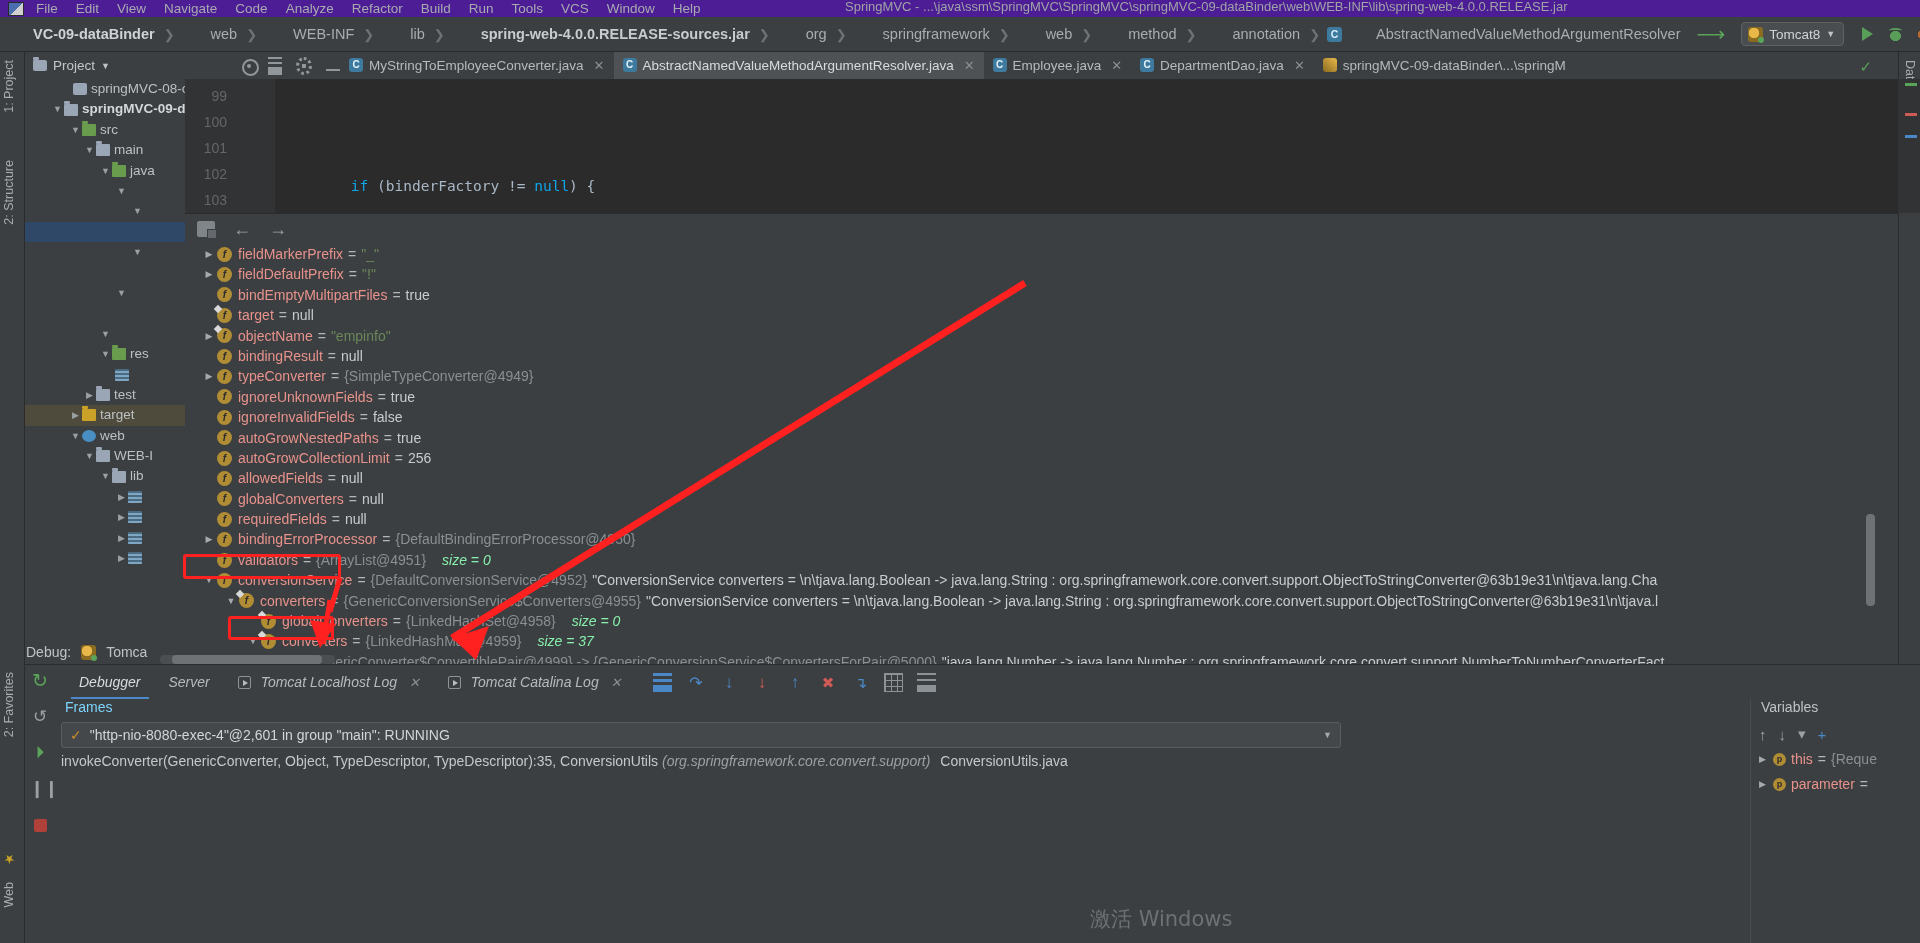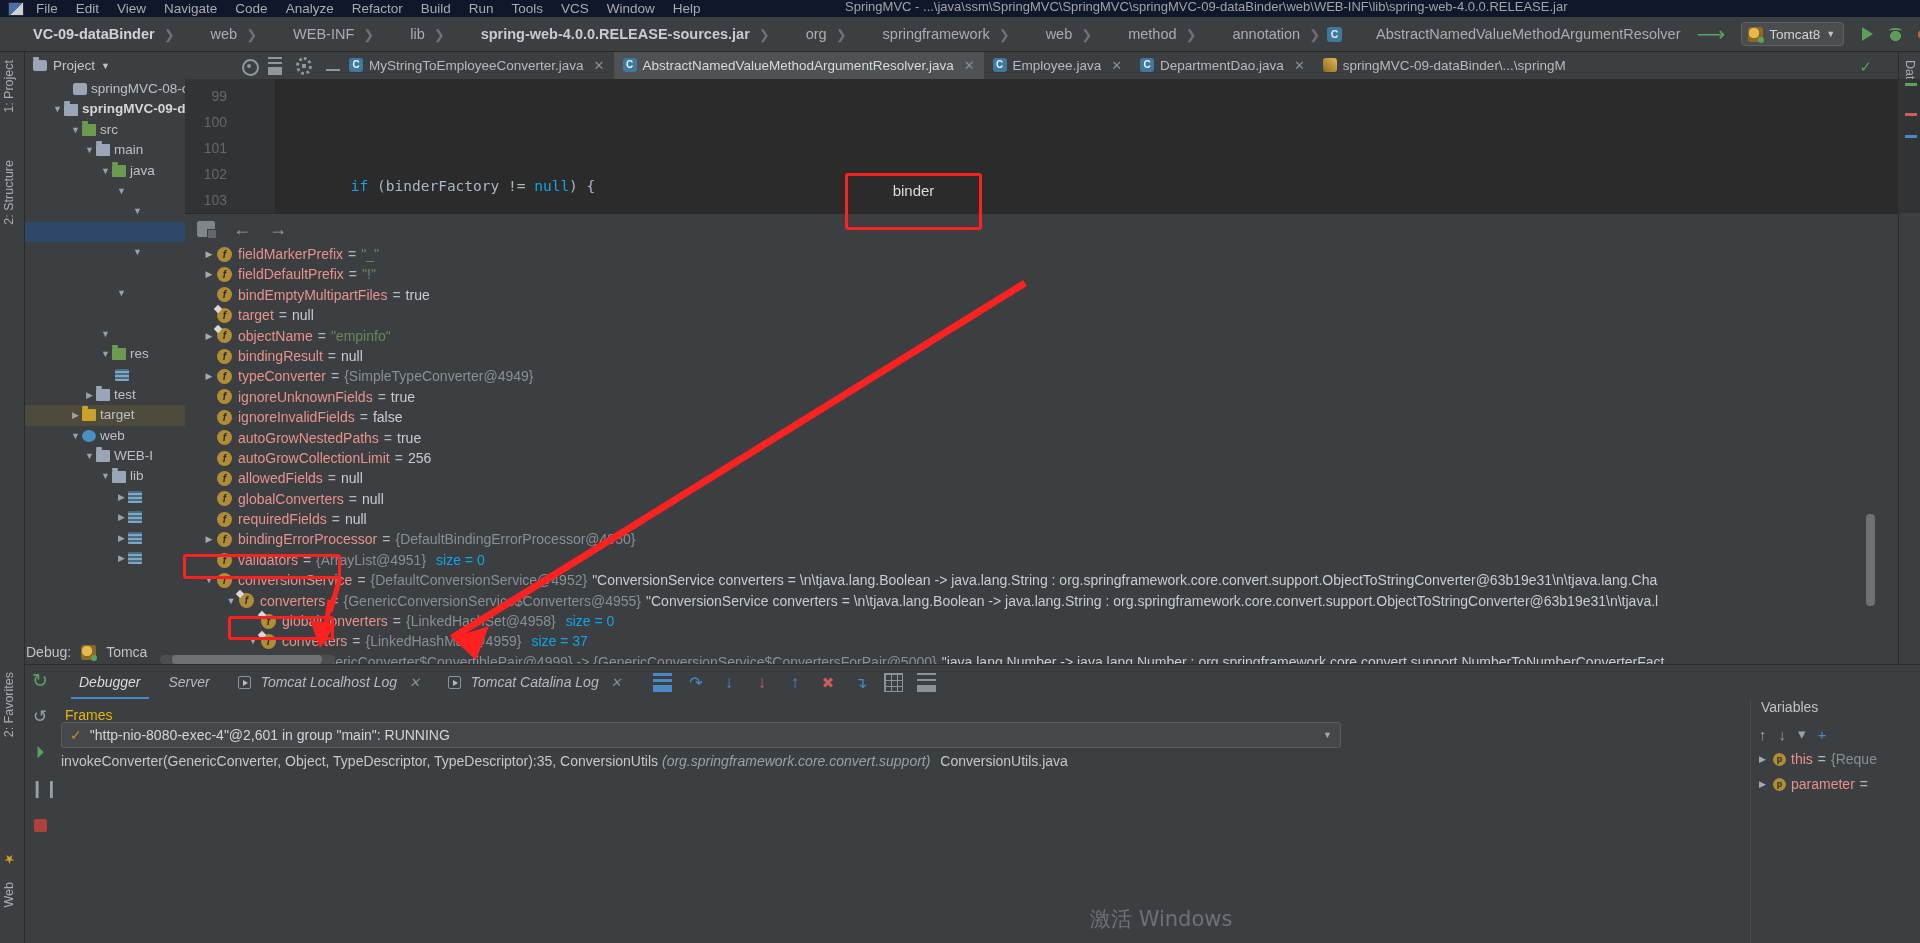--- a/index.html
+++ b/index.html
@@ -8,21 +8,21 @@
     background: #3c3f41;
     font-family: "Liberation Sans", sans-serif;
     overflow: hidden;
     color: #bbbbbb;
   }
   #app { position: relative; width: 1920px; height: 943px; }
 
   
   .titlebar {
     position: absolute; left: 0; top: 0; width: 1920px; height: 17px;
-    background: #0f172a; display: flex; align-items: center;
+    background: #4c1d95; display: flex; align-items: center;
     font-size: 13px; color: #a8abaf; overflow: hidden;
   }
   .app-icon {
     width: 16px; height: 14px; margin-left: 8px; margin-right: 12px;
     background: linear-gradient(135deg,#4b6eaf 0%,#4b6eaf 50%,#d0d0d0 50%,#d0d0d0 100%);
     border: 1px solid #2b2b2b; flex: 0 0 auto;
   }
   .menu { display: flex; gap: 18px; font-size: 13.5px; }
   .menu-item { cursor: default; white-space: nowrap; }
   .win-title {
@@ -196,21 +196,21 @@
     width: 15px; height: 13px; margin-right: 6px; flex: 0 0 auto;
     background: linear-gradient(#c9a227 0 3px,#8a6b20 3px 5px,#c9a227 5px 8px,#8a6b20 8px 10px,#c9a227 10px 13px);
     border-radius: 2px;
   }
   .vname { color: #e8928c; }
   .veq { color: #b4b7ba; margin: 0 5px; }
   .vstr { color: #6a8759; }
   .vnum { color: #c8ccd0; }
   .vref { color: #8a8f93; }
   .vtxt { color: #c8ccd0; }
-  .vsize { color: #0ea5e9; margin-left: 10px; }
+  .vsize { color: #86efac; margin-left: 16px; font-style: italic; }
 
   
   .anno-box {
     position: absolute; border: 3px solid #ff2020; border-radius: 3px; pointer-events: none;
   }
   #box-binder { left: 845px; top: 173px; width: 137px; height: 57px; }
   #box-binder .lbl {
     position: absolute; left: 0; right: 0; top: 6px; text-align: center;
     font-size: 15px; color: #d8dbde; font-family: "Liberation Sans", sans-serif;
   }
@@ -265,21 +265,21 @@
   .dti-stepout{color:#4a88c7;font-size:17px;text-align:center;line-height:19px;}
   .dti-drop{color:#cf5b56;font-size:15px;text-align:center;line-height:19px;}
   .dti-runcur{color:#4a88c7;font-size:15px;text-align:center;line-height:19px;}
   .dti-grid{background:
      linear-gradient(#8d9296 0 1px,transparent 1px) ,
      linear-gradient(90deg,#8d9296 0 1px,transparent 1px);
      background-size:100% 6px,6px 100%;border:1px solid #8d9296;}
   .dti-settings{background:linear-gradient(#8d9296 0 2px,transparent 2px 6px,#8d9296 6px 8px,transparent 8px 12px,#8d9296 12px 14px);}
 
   .frames-hdr {
-    position: absolute; left: 40px; top: 42px; font-size: 14px; color: #eab308;
+    position: absolute; left: 40px; top: 34px; font-size: 14px; color: #7dd3fc;
   }
   .frame-combo {
     position: absolute; left: 36px; top: 57px; width: 1280px; height: 26px;
     background: #45484a; border: 1px solid #5a5d60; border-radius: 3px;
     display: flex; align-items: center; padding: 0 8px; font-size: 14px; color: #d2d5d8;
   }
   .frame-check { color: #d08b2a; margin-right: 8px; font-size: 14px; }
   .frame-combo .cb-arrow { position: absolute; right: 8px; color: #a6aaae; font-size: 9px; }
   .frame-row {
     position: absolute; left: 36px; top: 88px; font-size: 14px; color: #c5c8cb; white-space: nowrap;
@@ -735,23 +735,20 @@
   </div>
 
   <svg class="arrow-svg">
     <line x1="1025" y1="283" x2="452" y2="638" stroke="#ff2020" stroke-width="7"></line>
     <polygon points="452,638 489,626 476,660" fill="#ff2020"></polygon>
     <line x1="340" y1="578" x2="330" y2="612" stroke="#ff2020" stroke-width="5"></line>
     <line x1="330" y1="600" x2="323" y2="644" stroke="#ff2020" stroke-width="5"></line>
     <polygon points="320,648 310,620 336,624" fill="#ff2020"></polygon>
   </svg>
 
-  <div class="anno-box" id="box-binder">
-    <span class="lbl">binder</span>
-  </div>
   <div class="anno-box" id="box-cs"></div>
   <div class="anno-box" id="box-conv"></div>
 
   <div class="debug-label">
     <span>Debug:</span>
     <span class="tomcat-icon"></span>
     <span>Tomca</span>
   </div>
   <div class="hscroll">
     <span class="thumb"></span>

